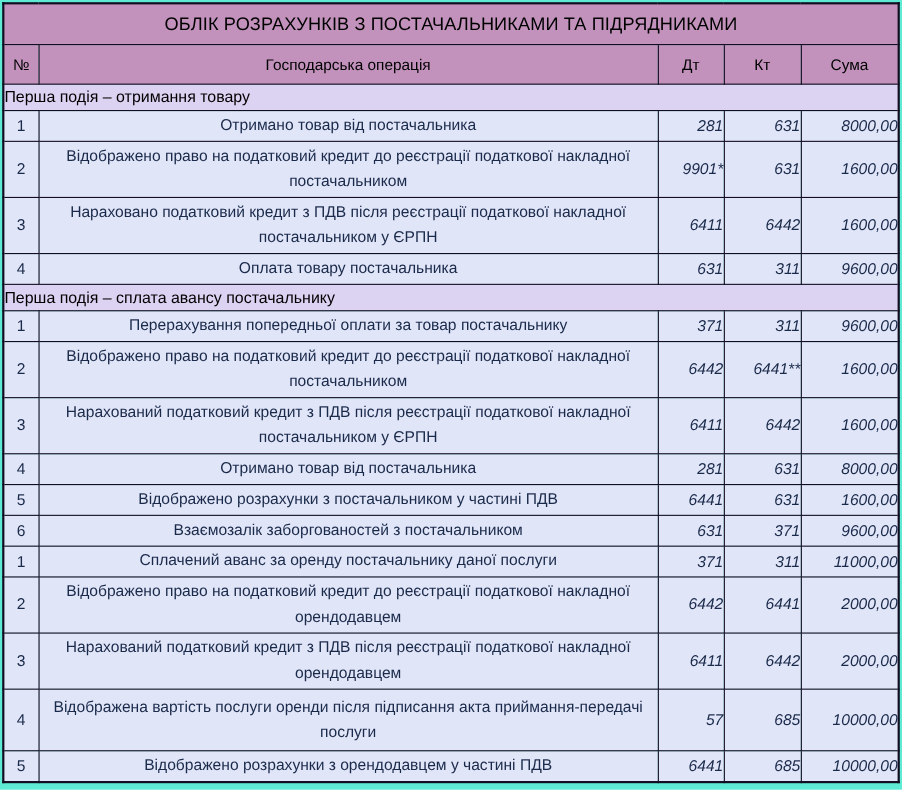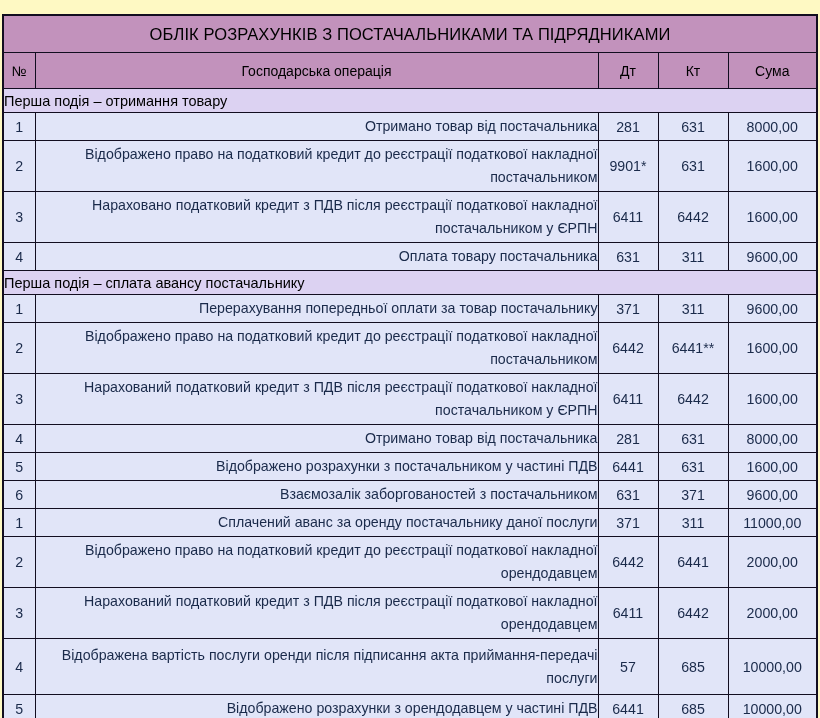--- a/index.html
+++ b/index.html
@@ -11,22 +11,22 @@
   body {
     width: 820px;
     height: 718px;
     font-family: "Liberation Sans", sans-serif;
     overflow: hidden;
   }
   #sheet {
     width: 820px;
     height: 718px;
     box-sizing: border-box;
-    padding: 14px 2px 2px 2px;
-    background: #fef9c3;
+    padding: 2px 2px 2px 2px;
+    background: #5eead4;
   }
   table.ledger {
     width: 816px;
     border-collapse: collapse;
     table-layout: fixed;
     border: 2px solid #120d20;
   }
   table.ledger td, table.ledger th {
     border: 1px solid #120d20;
     padding: 0;
@@ -74,27 +74,28 @@
   tr.data-row td {
     background: #e1e5f8;
     color: #1a2a4a;
     font-size: 14.2px;
   }
   td.cell-num {
     text-align: center;
     color: #6b4a1a;
   }
   td.cell-op {
-    text-align: right;
+    text-align: center;
     padding: 0 2px 0 4px;
     line-height: 1.62;
   }
   td.cell-dt, td.cell-kt, td.cell-sum {
-    text-align: center;
+    text-align: right;
     color: #1a2a4a;
+    font-style: italic;
   }
   tr.h1 td { height: 27px; }
   tr.h2 td { height: 50px; }
   tr.h3 td { height: 55px; }
 </style>
 </head>
 <body>
 
 <div id="sheet">
   <table class="ledger">

